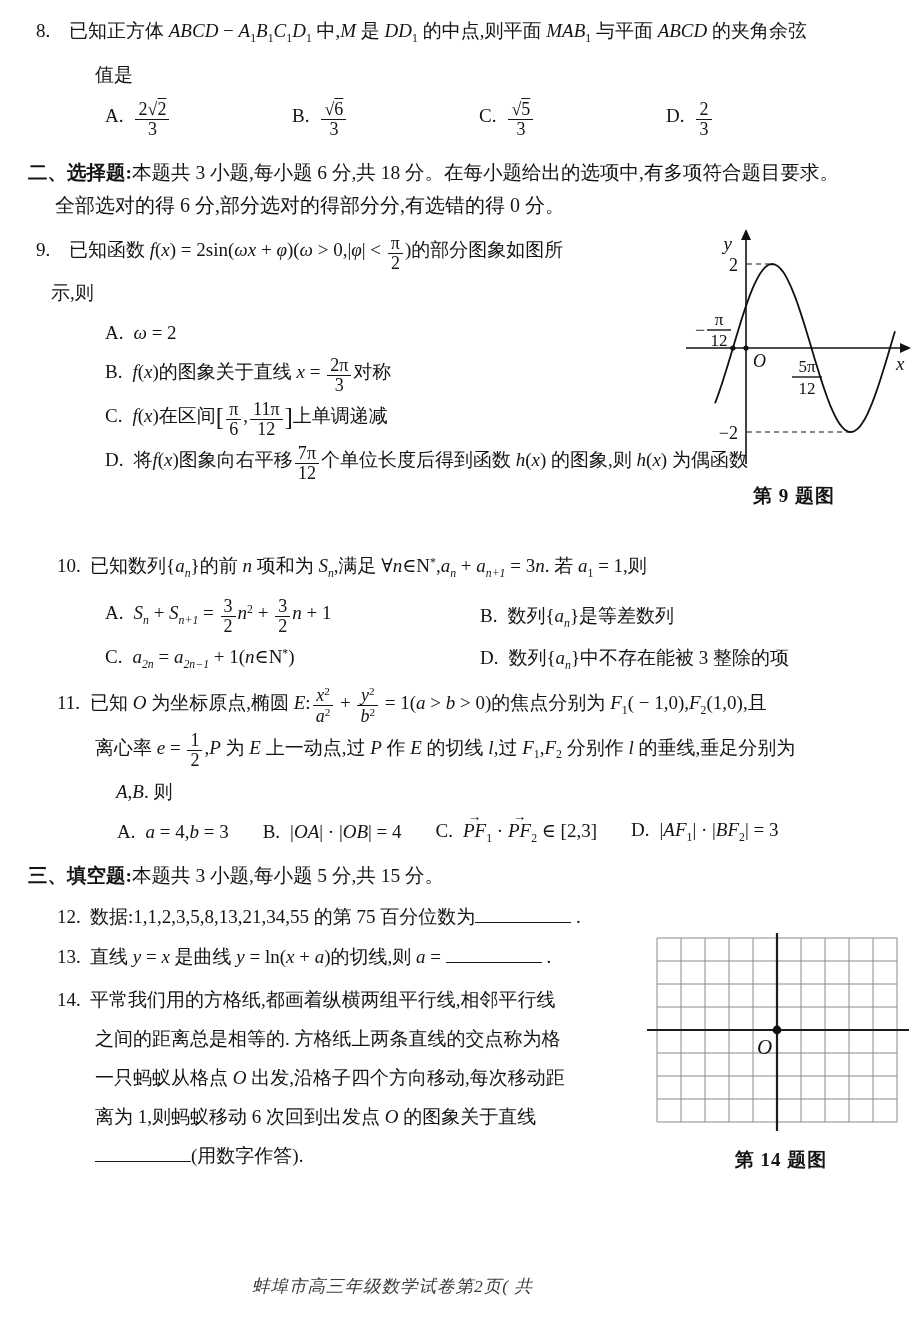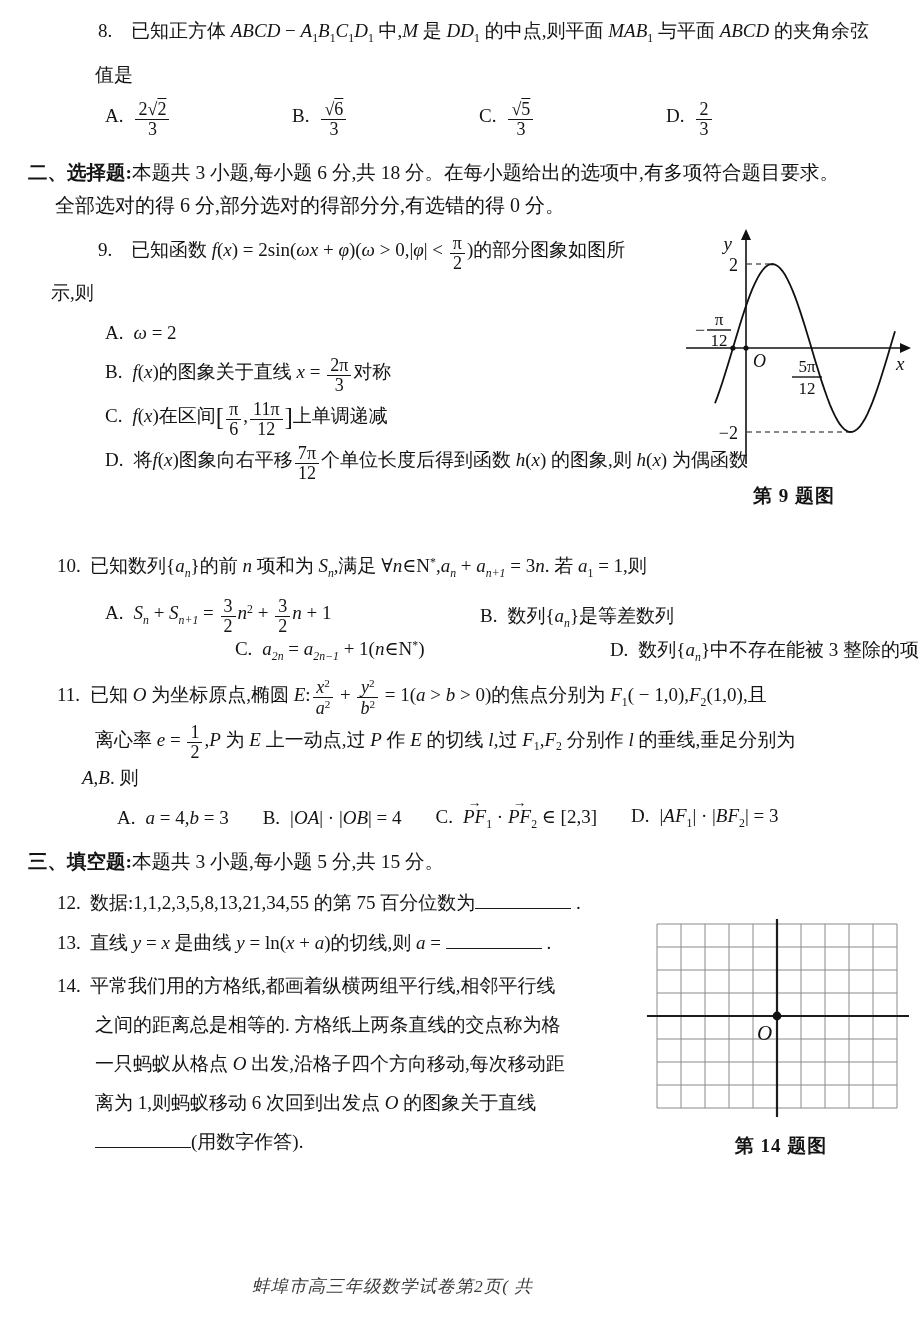--- a/index.html
+++ b/index.html
@@ -2,21 +2,21 @@
 <html><head>
 <meta charset="utf-8">
 <style>
   html,body{margin:0;padding:0;background:#fff;}
   .page{position:relative;width:919px;height:1319px;background:#fff;overflow:hidden;
         font-family:"Liberation Serif","DejaVu Serif",serif;font-size:19px;color:#141414;
         box-sizing:border-box;padding-top:16px;}
   .nw{white-space:nowrap;}
   .line{line-height:30px;}
   .qnum{display:inline-block;width:33px;}
-  .q1digit{padding-left:98px;}
+  .q1digit{padding-left:36px;}
   .q2digit{padding-left:57px;}
   .sechdr{padding-left:28px;line-height:33px;font-size:19.5px;font-family:Liberation Serif, serif;}
   .seccont{padding-left:55px;line-height:33px;font-size:20px;}
   .bold{font-weight:bold;}
   .it{font-style:italic;}
   .sub{font-size:0.62em;vertical-align:-0.4em;}
   .sup{font-size:0.62em;vertical-align:0.55em;}
   .vin{text-decoration:overline;}
   .big{font-size:1.32em;vertical-align:-0.1em;}
   .blank{display:inline-block;width:96px;height:0.95em;border-bottom:1.5px solid #1a1a1a;}
@@ -101,30 +101,30 @@
     <div class="line nw optline" style="margin-top:4px;" data-name="q9-option-c"><span class="olabel">C.</span><span><span class="it">f</span><span>(</span><span class="it">x</span><span>)在区间</span><span class="big">[</span><span class="frac" data-name="fraction"><span class="fnum"><span>π</span></span><span class="fden"><span>6</span></span></span><span>,</span><span class="frac" data-name="fraction"><span class="fnum"><span>11π</span></span><span class="fden"><span>12</span></span></span><span class="big">]</span><span>上单调递减</span></span></div>
     <div class="line nw optline" style="margin-top:4px;" data-name="q9-option-d"><span class="olabel">D.</span><span><span>将</span><span class="it">f</span><span>(</span><span class="it">x</span><span>)图象向右平移</span><span class="frac" data-name="fraction"><span class="fnum"><span>7π</span></span><span class="fden"><span>12</span></span></span><span>个单位长度后得到函数 </span><span class="it">h</span><span>(</span><span class="it">x</span><span>) 的图象,则 </span><span class="it">h</span><span>(</span><span class="it">x</span><span>) 为偶函数</span></span></div>
   </div>
 
   <div style="margin-top:14px;" data-name="question-10">
     <div class="line nw q2digit" data-name="q10-stem"><span class="qnum" data-name="q10-number">10.</span><span><span>已知数列{</span><span class="it">a</span><span class="it sub">n</span><span>}的前 </span><span class="it">n</span><span> 项和为 </span><span class="it">S</span><span class="it sub">n</span><span>,满足 ∀</span><span class="it">n</span><span>∈N</span><span class="sup">*</span><span>,</span><span class="it">a</span><span class="it sub">n</span><span> + </span><span class="it">a</span><span class="it sub">n+1</span><span> = 3</span><span class="it">n</span><span>. 若 </span><span class="it">a</span><span class="sub">1</span><span> = 1,则</span></span></div>
     <div class="optrow nw" style="margin-top:8px;" data-name="q10-options-row1">
       <span class="opt w375" data-name="q10-option-a"><span class="olabel">A.</span><span><span class="it">S</span><span class="it sub">n</span><span> + </span><span class="it">S</span><span class="it sub">n+1</span><span> = </span><span class="frac" data-name="fraction"><span class="fnum"><span>3</span></span><span class="fden"><span>2</span></span></span><span class="it">n</span><span class="sup">2</span><span> + </span><span class="frac" data-name="fraction"><span class="fnum"><span>3</span></span><span class="fden"><span>2</span></span></span><span class="it">n</span><span> + 1</span></span></span>
       <span class="opt" data-name="q10-option-b"><span class="olabel">B.</span><span><span>数列{</span><span class="it">a</span><span class="it sub">n</span><span>}是等差数列</span></span></span>
     </div>
-    <div class="optrow nw" style="justify-content:flex-end;" data-name="q10-options-row2">
+    <div class="optrow nw" style="margin-top:8px;" data-name="q10-options-row2">
       <span class="opt w375" data-name="q10-option-c"><span class="olabel">C.</span><span><span class="it">a</span><span class="it sub">2n</span><span> = </span><span class="it">a</span><span class="it sub">2n−1</span><span> + 1(</span><span class="it">n</span><span>∈N</span><span class="sup">*</span><span>)</span></span></span>
       <span class="opt" data-name="q10-option-d"><span class="olabel">D.</span><span><span>数列{</span><span class="it">a</span><span class="it sub">n</span><span>}中不存在能被 3 整除的项</span></span></span>
     </div>
   </div>
 
   <div style="margin-top:12px;" data-name="question-11">
     <div class="line nw q2digit" data-name="q11-stem-line1"><span class="qnum" data-name="q11-number">11.</span><span><span>已知 </span><span class="it">O</span><span> 为坐标原点,椭圆 </span><span class="it">E</span><span>:</span><span class="frac" data-name="fraction"><span class="fnum"><span class="it">x</span><span class="sup">2</span></span><span class="fden"><span class="it">a</span><span class="sup">2</span></span></span><span> + </span><span class="frac" data-name="fraction"><span class="fnum"><span class="it">y</span><span class="sup">2</span></span><span class="fden"><span class="it">b</span><span class="sup">2</span></span></span><span> = 1(</span><span class="it">a</span><span> &gt; </span><span class="it">b</span><span> &gt; 0)的焦点分别为 </span><span class="it">F</span><span class="sub">1</span><span>( − 1,0),</span><span class="it">F</span><span class="sub">2</span><span>(1,0),且</span></span></div>
     <div class="line nw" style="padding-left:95px;margin-top:4px;" data-name="q11-stem-line2"><span>离心率 </span><span class="it">e</span><span> = </span><span class="frac" data-name="fraction"><span class="fnum"><span>1</span></span><span class="fden"><span>2</span></span></span><span>,</span><span class="it">P</span><span> 为 </span><span class="it">E</span><span> 上一动点,过 </span><span class="it">P</span><span> 作 </span><span class="it">E</span><span> 的切线 </span><span class="it">l</span><span>,过 </span><span class="it">F</span><span class="sub">1</span><span>,</span><span class="it">F</span><span class="sub">2</span><span> 分别作 </span><span class="it">l</span><span> 的垂线,垂足分别为</span></div>
-    <div class="line nw" style="padding-left:82px;margin-top:0;" data-name="q11-stem-line3"><span class="it">A</span><span>,</span><span class="it">B</span><span>. 则</span></div>
+    <div class="line nw" style="padding-left:116px;margin-top:6px;" data-name="q11-stem-line3"><span class="it">A</span><span>,</span><span class="it">B</span><span>. 则</span></div>
     <div class="optrow nw" style="margin-top:12px;gap:34px;margin-left:12px;" data-name="q11-options">
       <span class="opt" data-name="q11-option-a"><span class="olabel">A.</span><span><span class="it">a</span><span> = 4,</span><span class="it">b</span><span> = 3</span></span></span>
       <span class="opt" data-name="q11-option-b"><span class="olabel">B.</span><span><span>|</span><span class="it">OA</span><span>| · |</span><span class="it">OB</span><span>| = 4</span></span></span>
       <span class="opt" data-name="q11-option-c"><span class="olabel">C.</span><span><span class="it vec">PF</span><span class="sub">1</span><span> · </span><span class="it vec">PF</span><span class="sub">2</span><span> ∈ [2,3]</span></span></span>
       <span class="opt" data-name="q11-option-d"><span class="olabel">D.</span><span><span>|</span><span class="it">AF</span><span class="sub">1</span><span>| · |</span><span class="it">BF</span><span class="sub">2</span><span>| = 3</span></span></span>
     </div>
   </div>
 
   <div class="sechdr nw" style="margin-top:14px;" data-name="section-3-header"><span class="bold" data-name="section-3-title">三、填空题:</span><span data-name="section-3-instructions">本题共 3 小题,每小题 5 分,共 15 分。</span></div>
 

